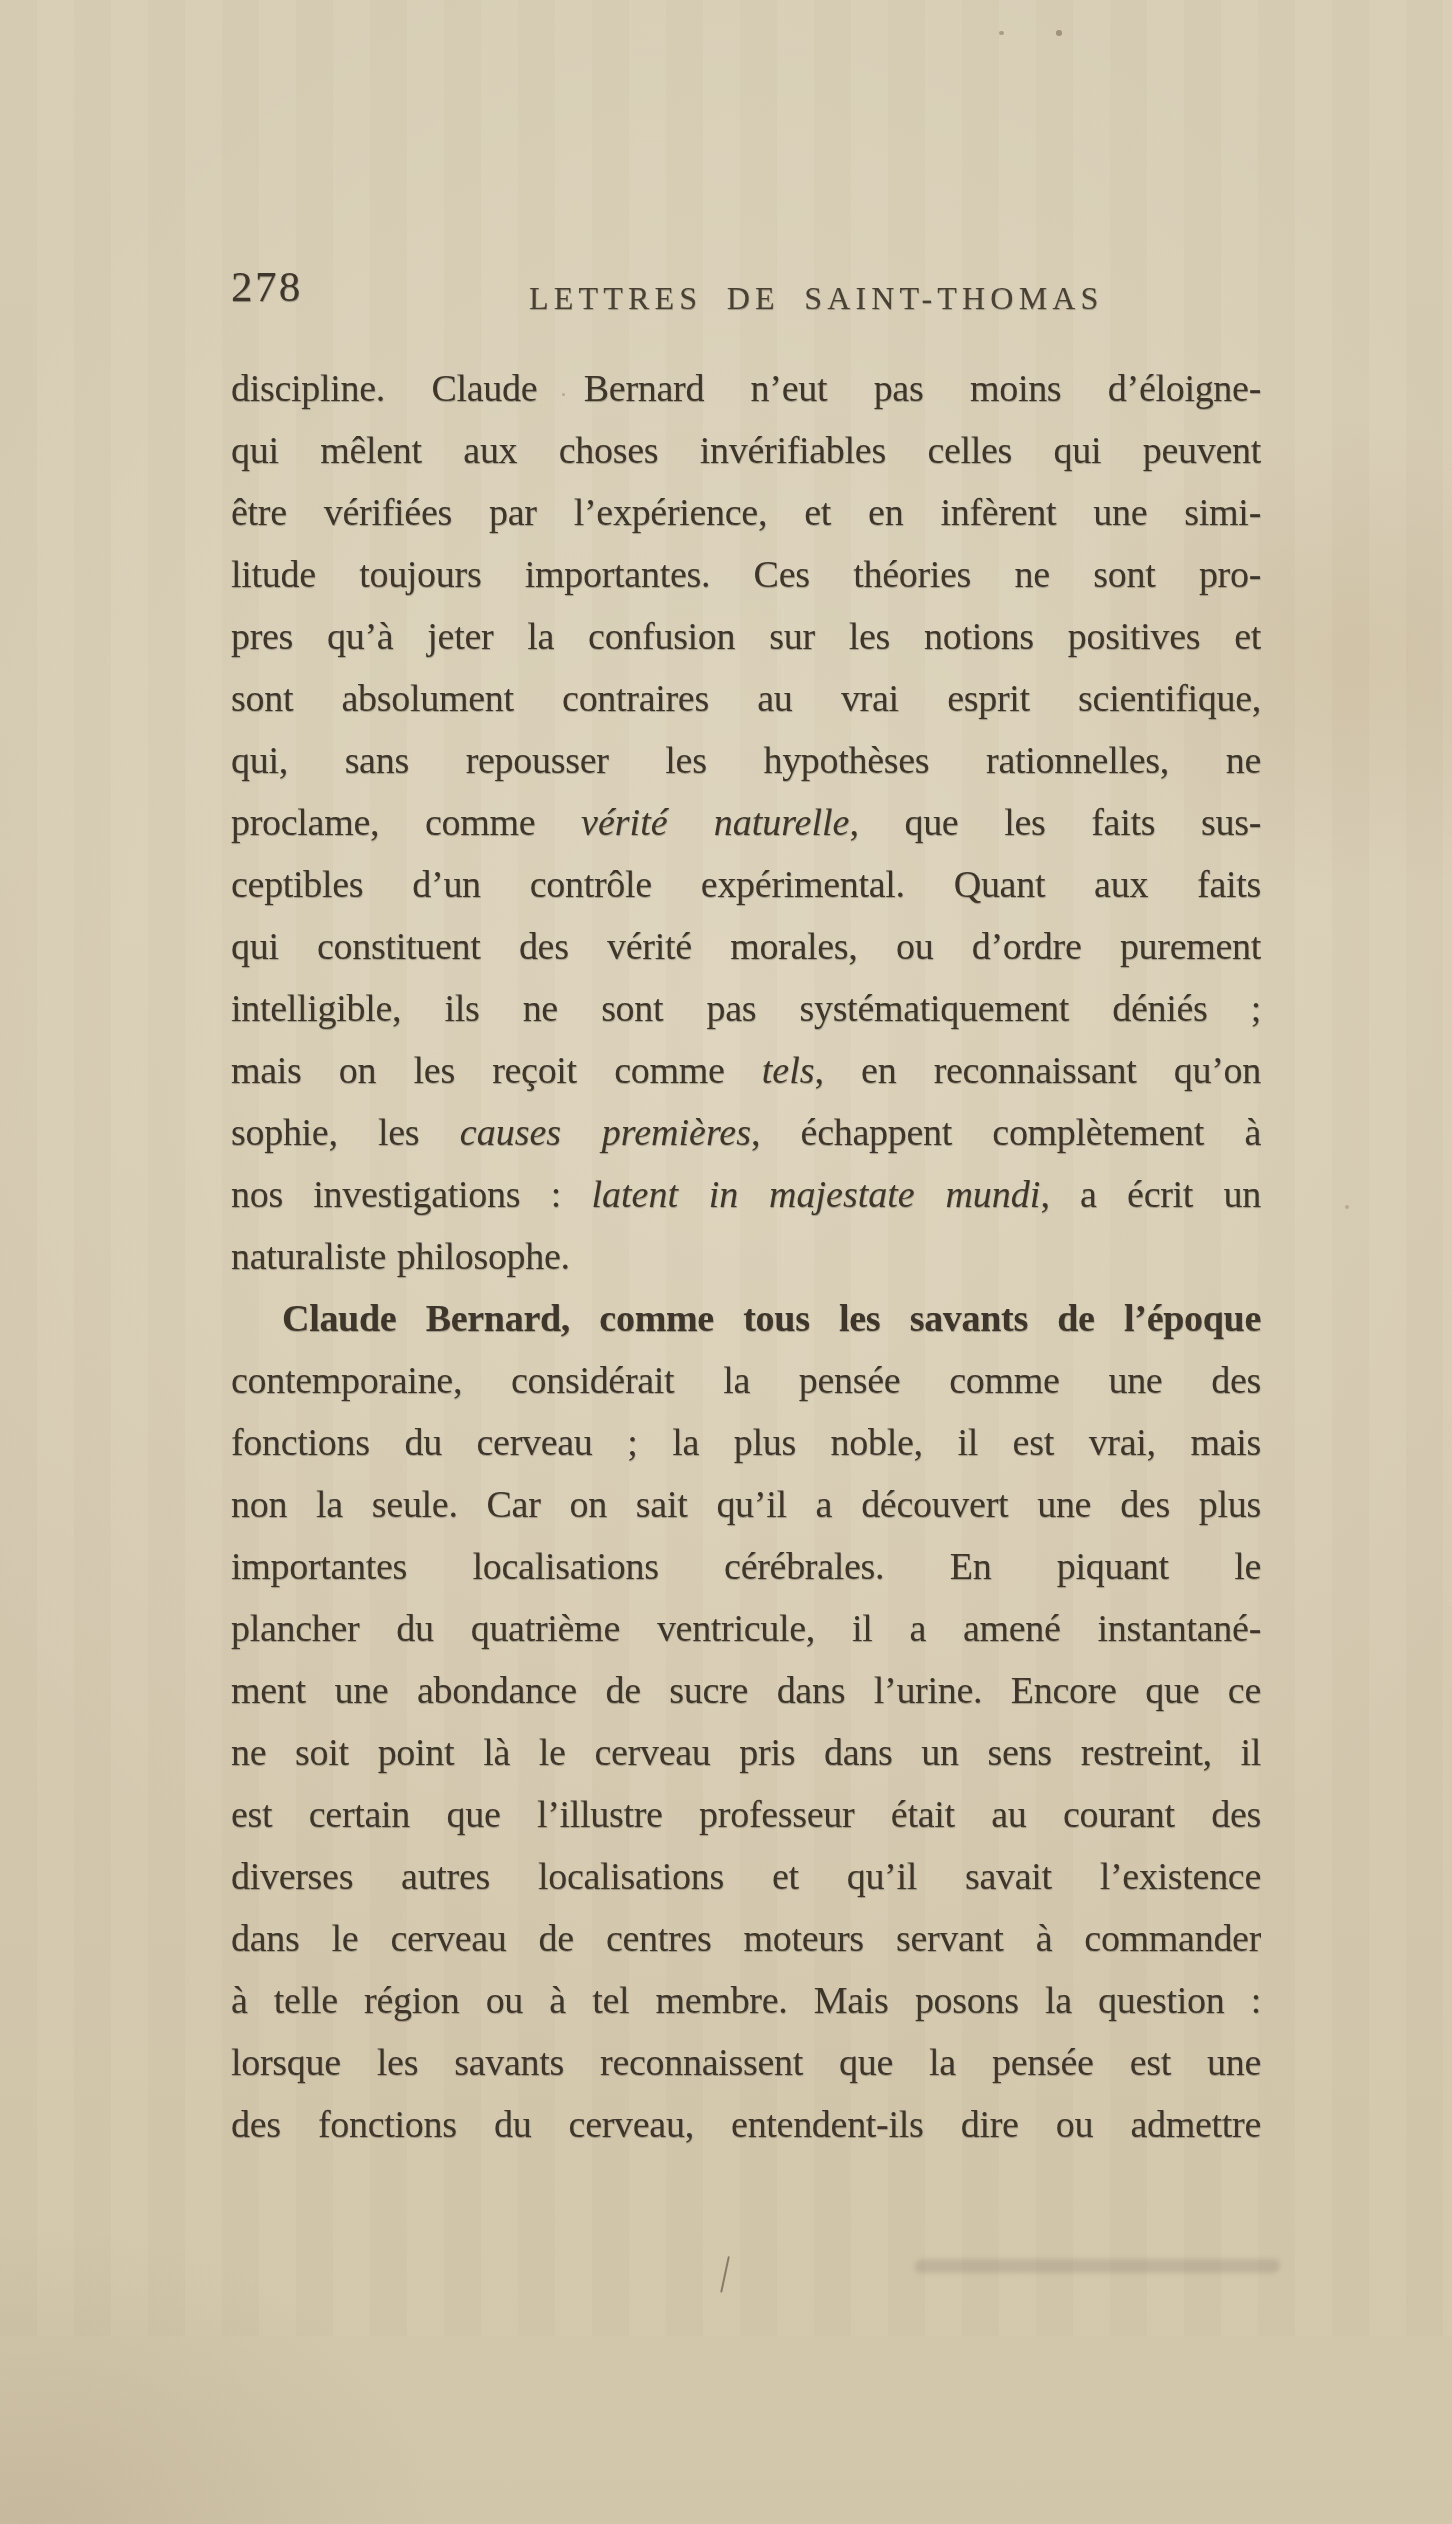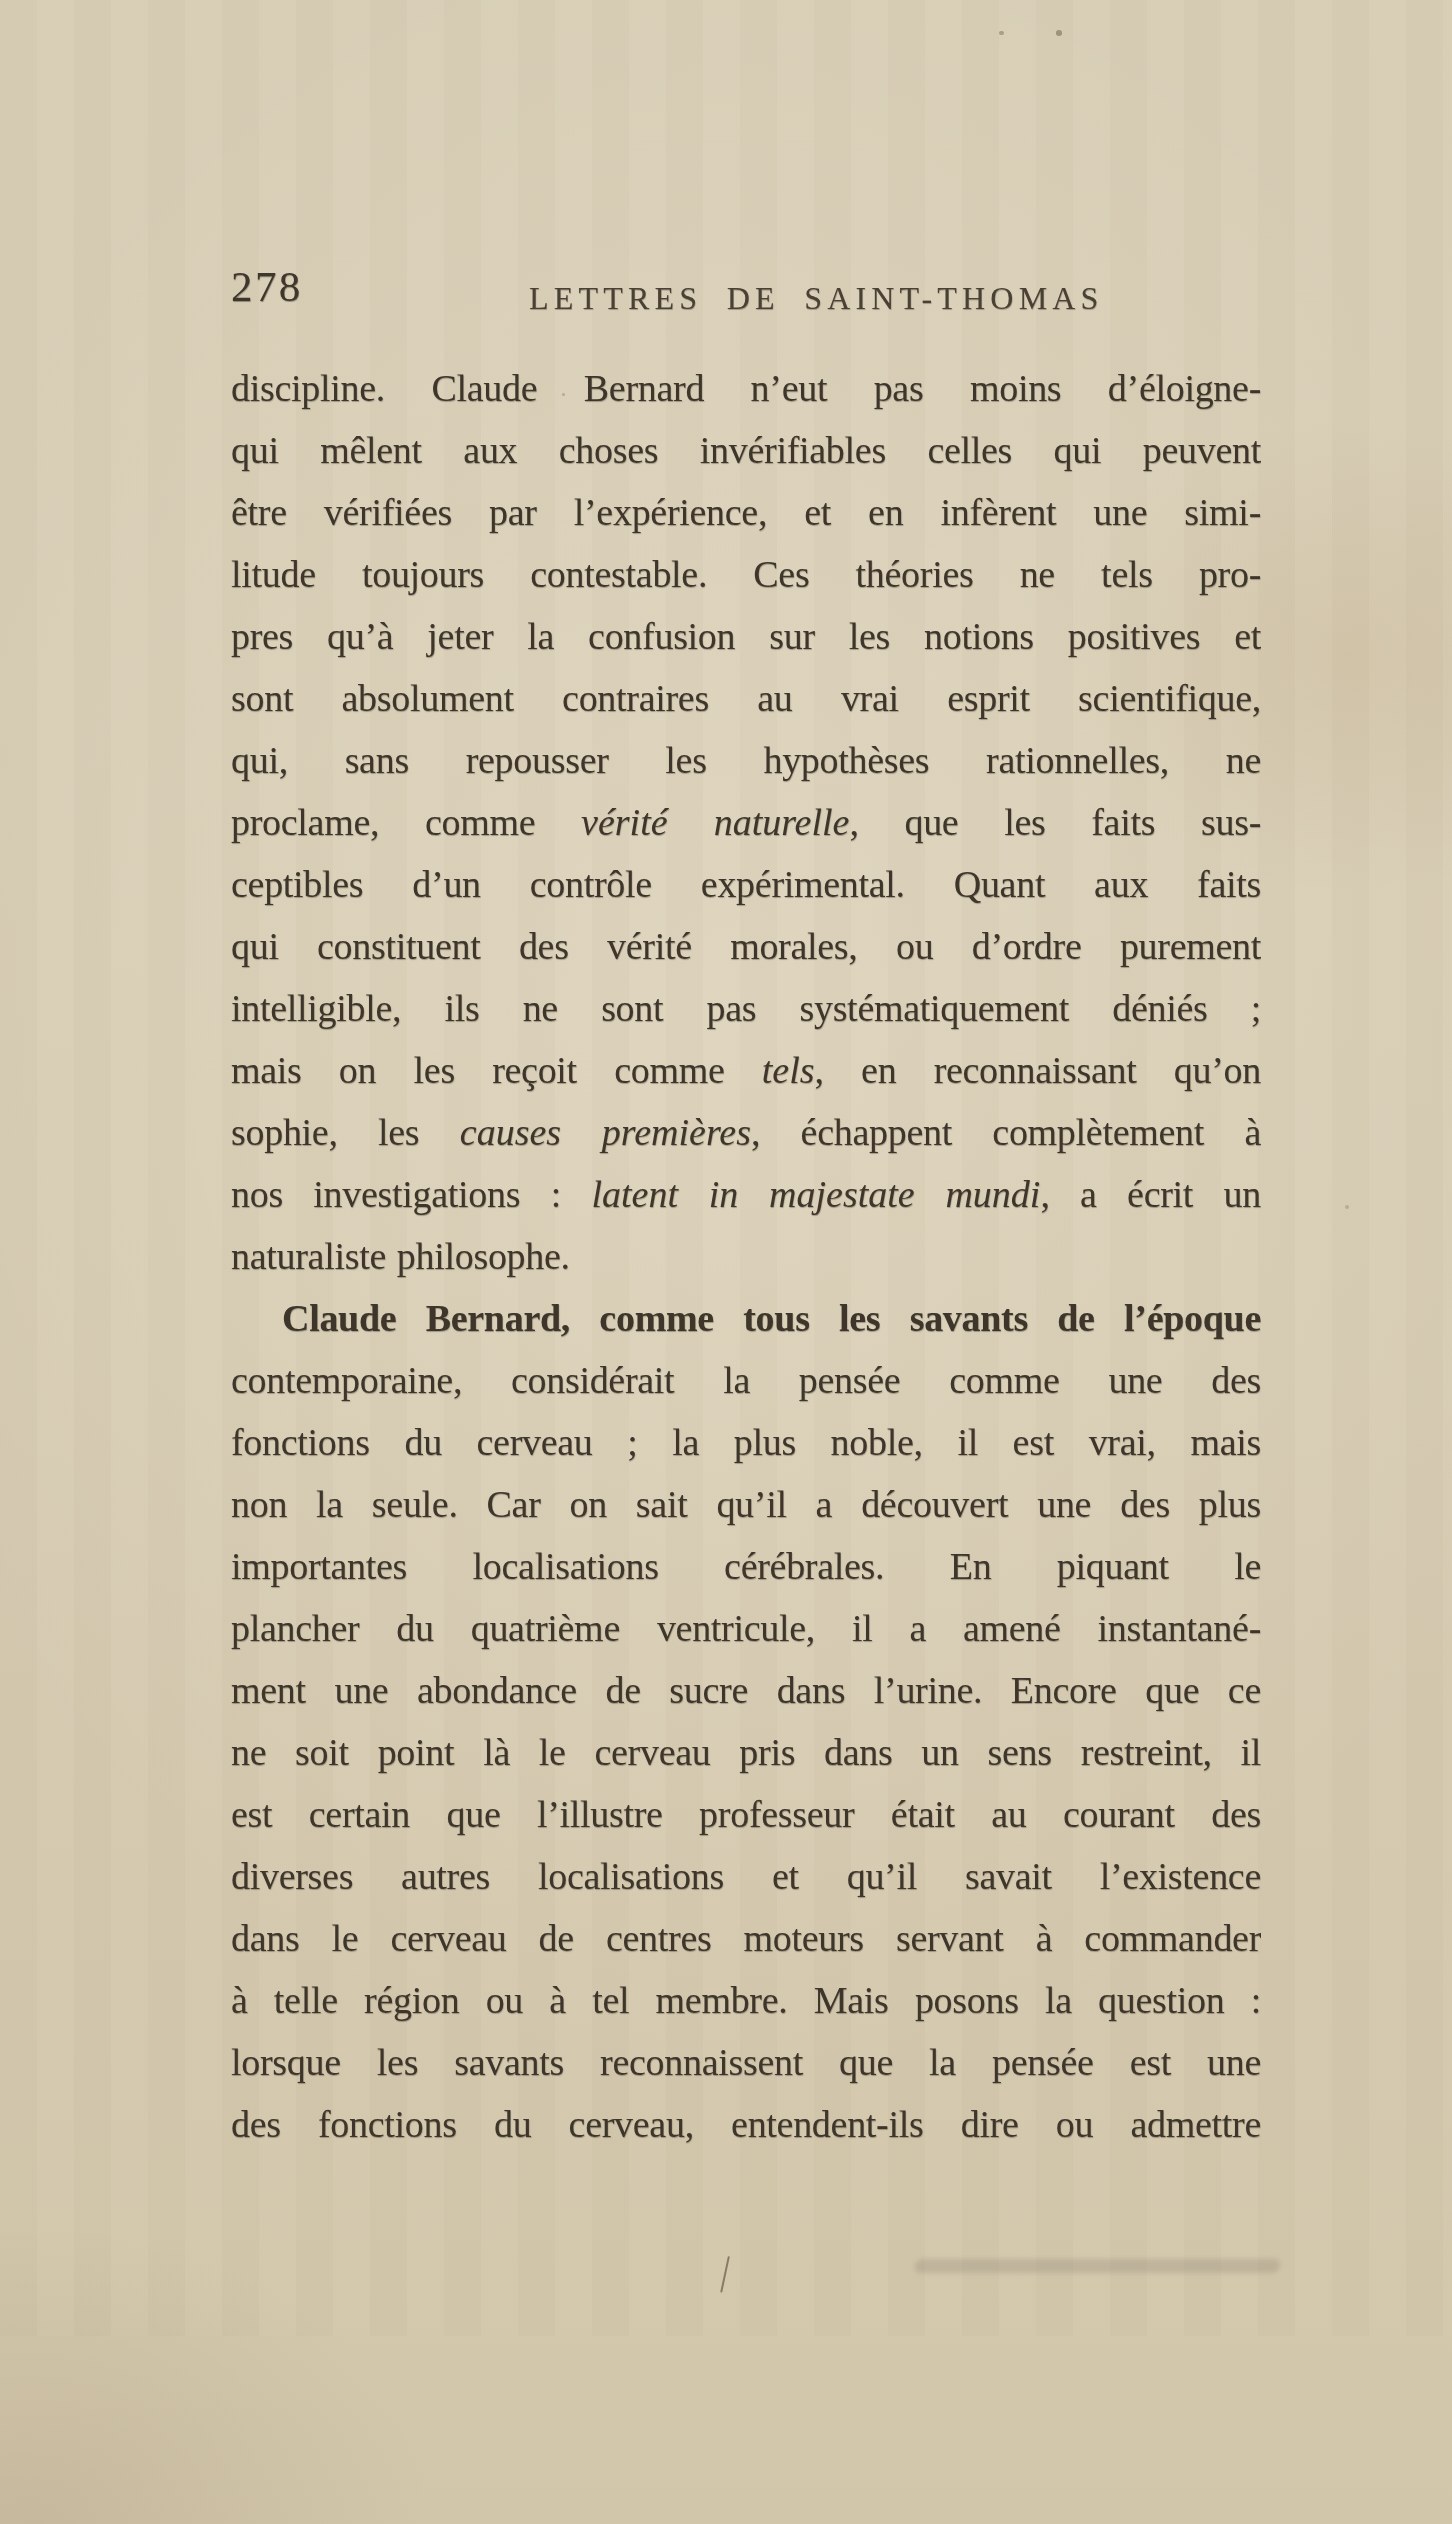--- a/index.html
+++ b/index.html
@@ -122,21 +122,21 @@
 </head>
 <body>
 
 <div class="page">
   <div class="folio">278</div>
   <div class="running-head">LETTRES DE SAINT-THOMAS</div>
   <div class="text-block">
       <div class="line"><span>discipline. Claude Bernard n’eut pas moins d’éloigne-</span></div>
       <div class="line"><span>qui mêlent aux choses invérifiables celles qui peuvent</span></div>
       <div class="line"><span>être vérifiées par l’expérience, et en infèrent une simi-</span></div>
-      <div class="line"><span>litude toujours contestable. Ces théories ne tels pro-</span></div>
+      <div class="line"><span>litude toujours importantes. Ces théories ne sont pro-</span></div>
       <div class="line"><span>pres qu’à jeter la confusion sur les notions positives et</span></div>
       <div class="line"><span>sont absolument contraires au vrai esprit scientifique,</span></div>
       <div class="line"><span>qui, sans repousser les hypothèses rationnelles, ne</span></div>
       <div class="line"><span>proclame, comme </span><em>vérité naturelle</em><span>, que les faits sus-</span></div>
       <div class="line"><span>ceptibles d’un contrôle expérimental. Quant aux faits</span></div>
       <div class="line"><span>qui constituent des vérité morales, ou d’ordre purement</span></div>
       <div class="line"><span>intelligible, ils ne sont pas systématiquement déniés ;</span></div>
       <div class="line"><span>mais on les reçoit comme </span><em>tels</em><span>, en reconnaissant qu’on</span></div>
       <div class="line"><span>sophie, les </span><em>causes premières</em><span>, échappent complètement à</span></div>
       <div class="line"><span>nos investigations : </span><em>latent in majestate mundi</em><span>, a écrit un</span></div>

